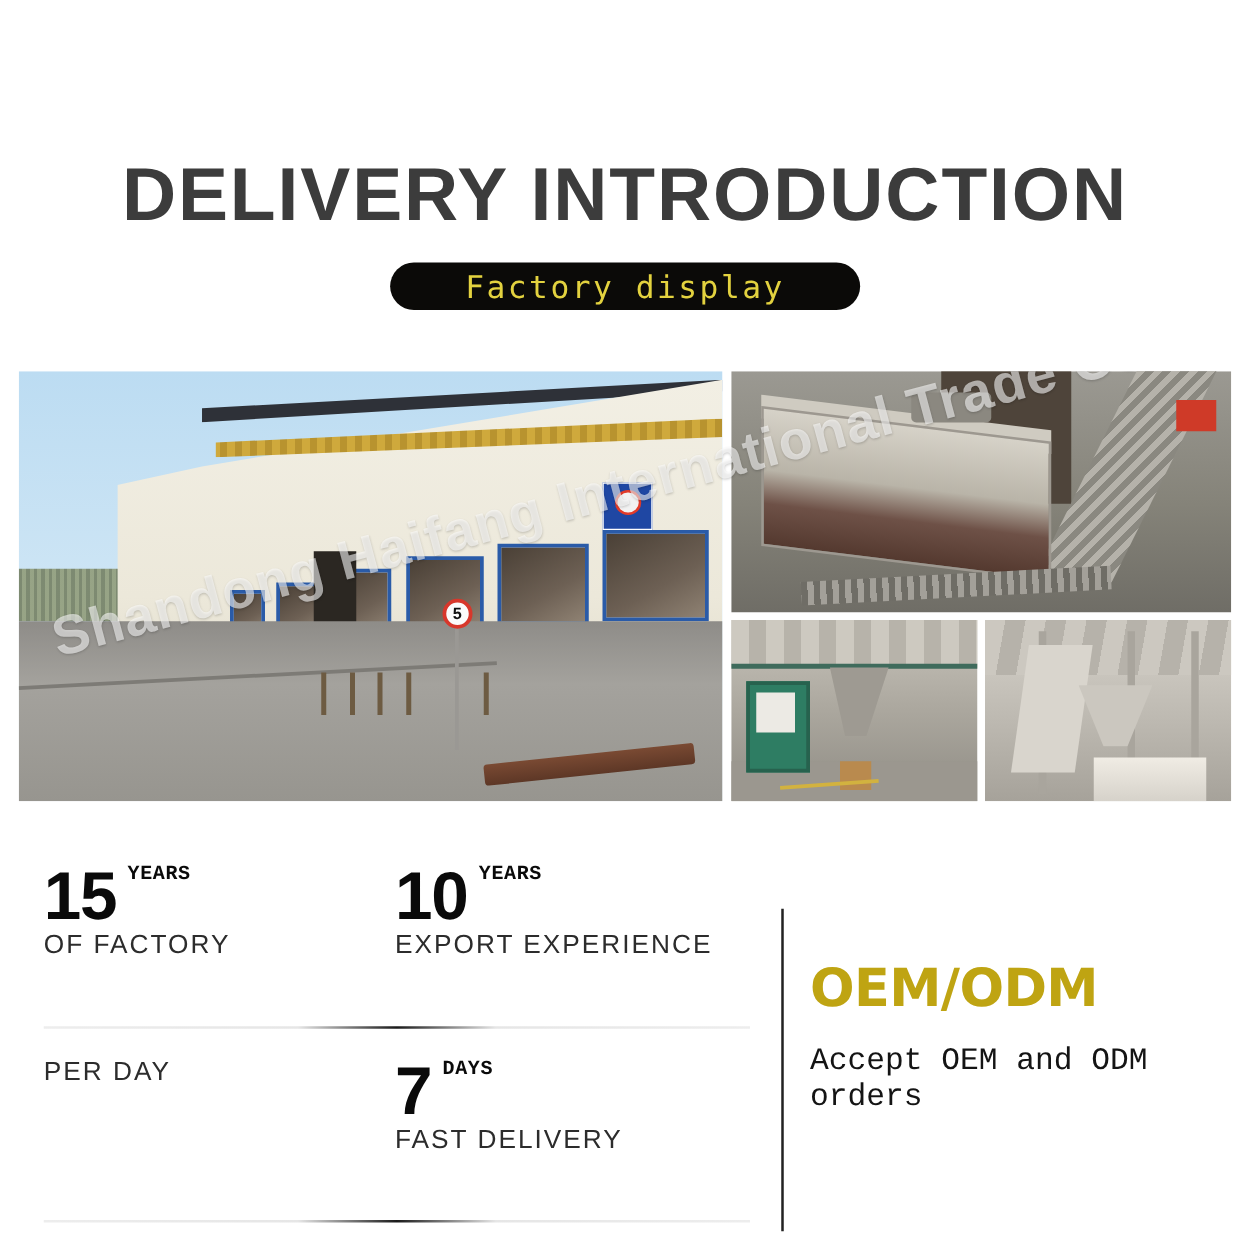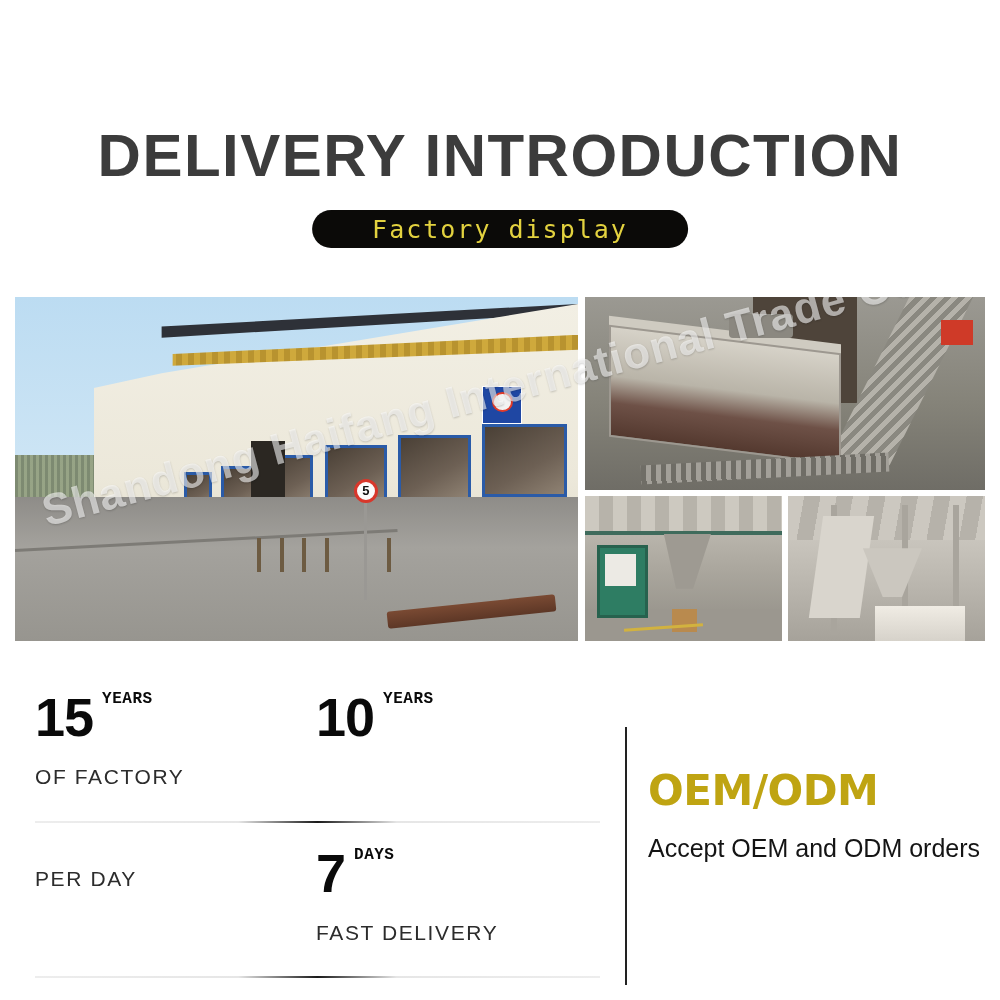--- a/index.html
+++ b/index.html
@@ -166,21 +166,21 @@
   .stat-head { display: flex; align-items: flex-start; gap: 9px; }
   .stat-num {
     font-size: 54px; font-weight: bold; color: #0a0a0a; line-height: 1;
     font-family: "Liberation Sans", sans-serif; letter-spacing: -1px;
   }
   .stat-unit {
     font-size: 16px; font-weight: bold; color: #0a0a0a; letter-spacing: 0.5px;
     font-family: Liberation Mono, monospace;
   }
   .stat-sub {
-    margin-top: 21px; font-size: 21px; color: #2c2c2c; letter-spacing: 1.6px;
+    font-size: 21px; color: #2c2c2c; letter-spacing: 1.6px;
     font-family: "Liberation Sans", sans-serif;
   }
   .hr-grad {
     position: absolute; left: 0; width: 565px; height: 2px;
     background: linear-gradient(90deg,#ededed 0%,#e6e6e6 36%,#1a1a1a 50%,#e6e6e6 64%,#ededed 100%);
   }
   .hr-1 { top: 131px; }
   .hr-2 { top: 286px; }
 
   
@@ -191,21 +191,21 @@
   .oem {
     position: absolute; left: 648px; top: 770px; width: 340px;
   }
   .oem-title {
     font-size: 42px; font-weight: bold; color: #bfa412;
     letter-spacing: -0.5px; line-height: 1;
     font-family: "DejaVu Sans", sans-serif;
   }
   .oem-sub {
     margin-top: 22px; font-size: 25px; color: #141414;
-    font-family: Liberation Sans, sans-serif;
+    font-family: Liberation Mono, monospace;
   }
 </style>
 </head>
 <body>
 
 <div class="page">
 
   <div class="header">
     <div class="main-title">DELIVERY INTRODUCTION</div>
     <div class="badge">
@@ -299,20 +299,21 @@
           <span class="stat-num">15</span>
           <span class="stat-unit">YEARS</span>
         </div>
         <div class="stat-sub">OF FACTORY</div>
       </div>
       <div class="stat-cell c2">
         <div class="stat-head">
           <span class="stat-num">10</span>
           <span class="stat-unit">YEARS</span>
         </div>
+        <div class="stat-sub">EXPORT EXPERIENCE</div>
       </div>
     </div>
 
     <div class="hr-grad hr-1"></div>
 
     <div class="stat-row" style="margin-top:24px">
       <div class="stat-cell c1">
         <div class="stat-sub">PER DAY</div>
       </div>
       <div class="stat-cell c2">

